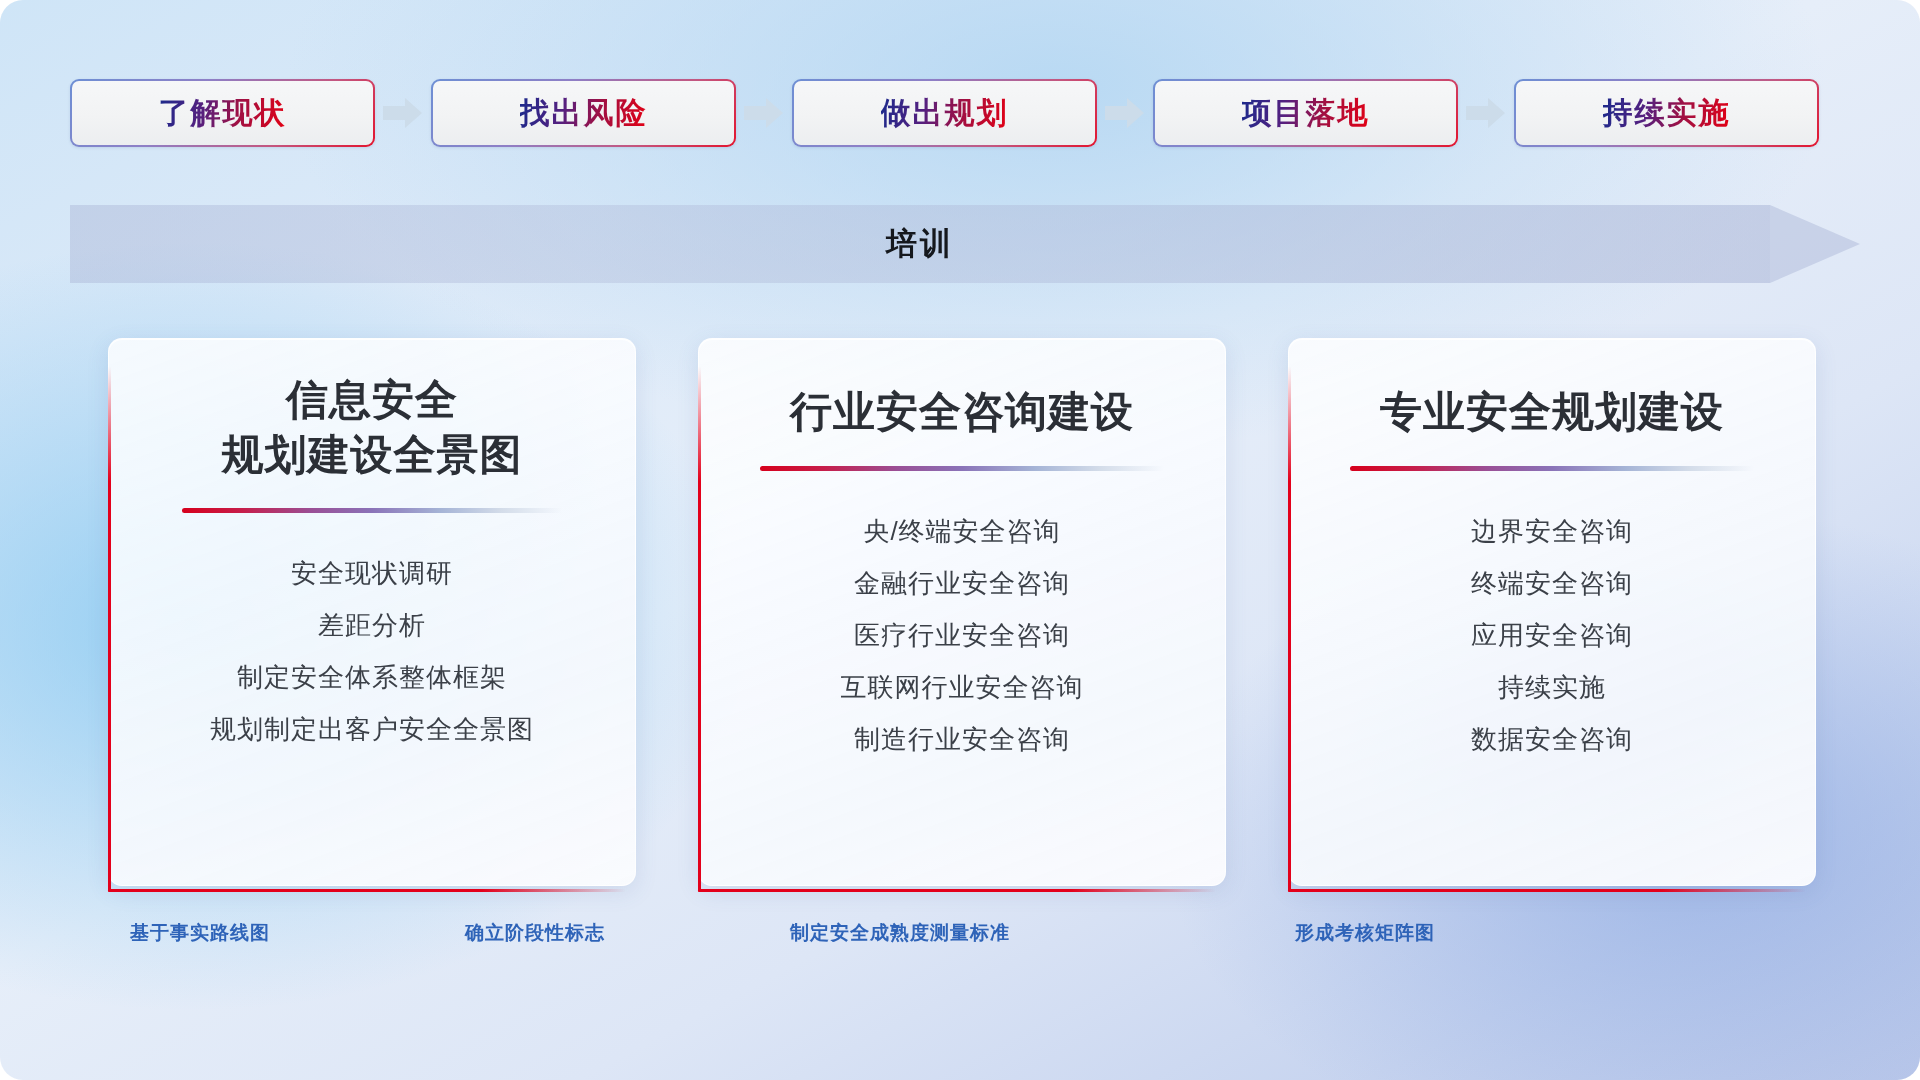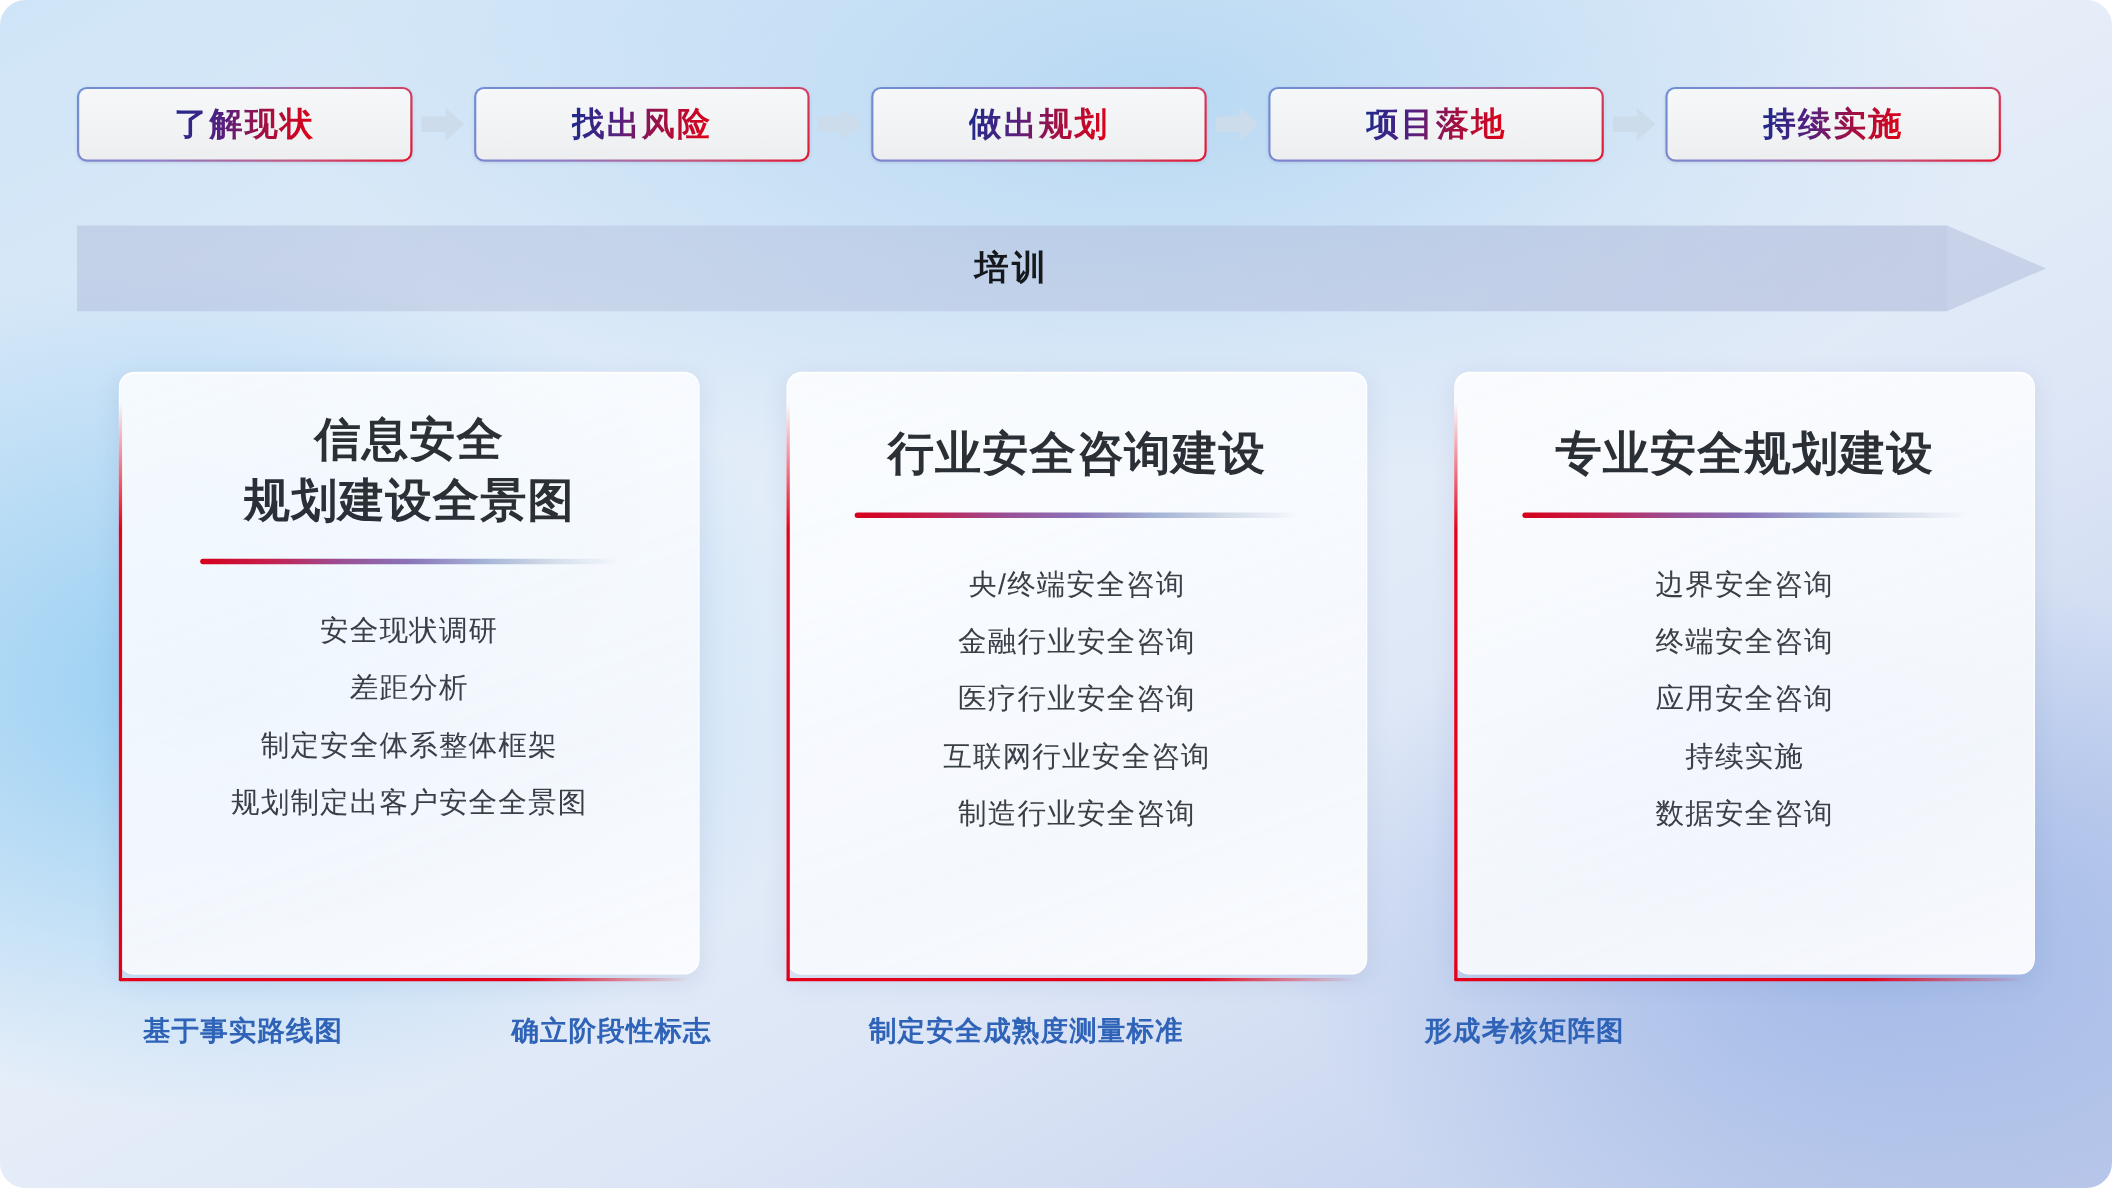--- a/index.html
+++ b/index.html
@@ -116,21 +116,21 @@
   }
 
   
   #cards {
     position: absolute;
     left: 108px;
     top: 338px;
     width: 1710px;
     height: 548px;
     display: flex;
-    gap: 79px;
+    gap: 62px;
   }
 
   .card-wrap {
     position: relative;
     flex: 0 0 auto;
     width: 528px;
     height: 548px;
   }
 
   .card {
@@ -196,21 +196,21 @@
     font-size: 26px;
     color: #3b4048;
     line-height: 1.0;
     padding: 13px 0;
     letter-spacing: 1px;
   }
 
   
   .bottom-label {
     position: absolute;
-    font-size: 25px;
+    font-size: 19px;
     font-weight: bold;
     color: #2e63b8;
     letter-spacing: 1px;
     white-space: nowrap;
   }
 </style>
 </head>
 <body>
 
 <div id="stage">

